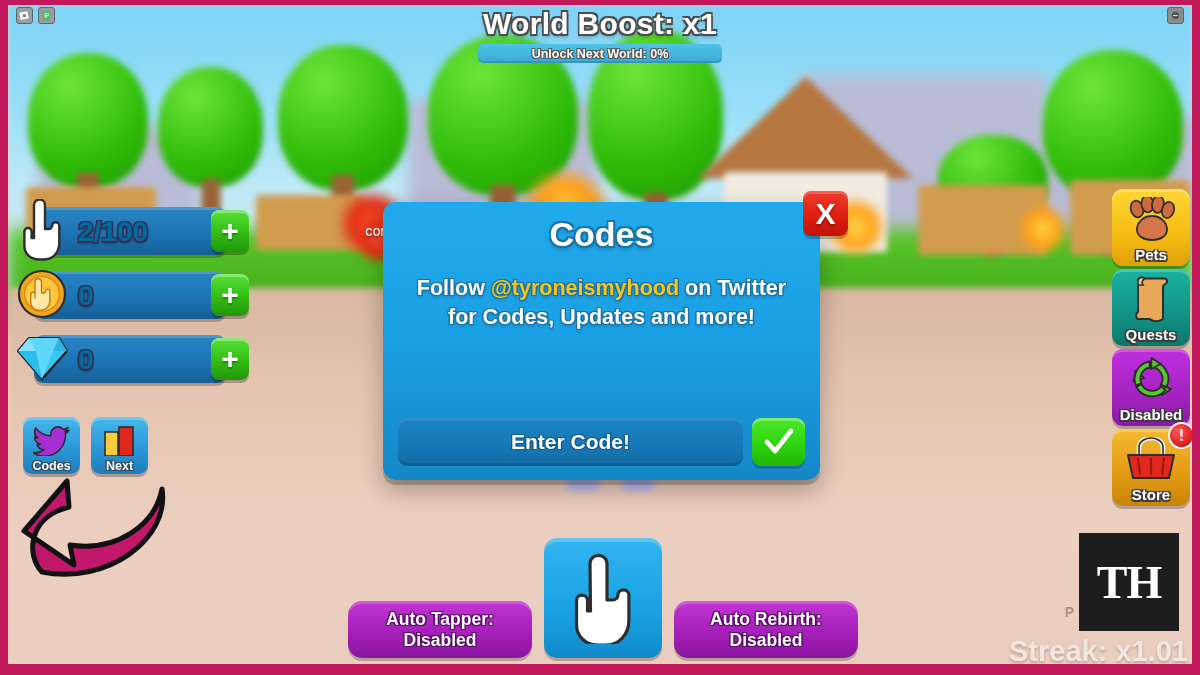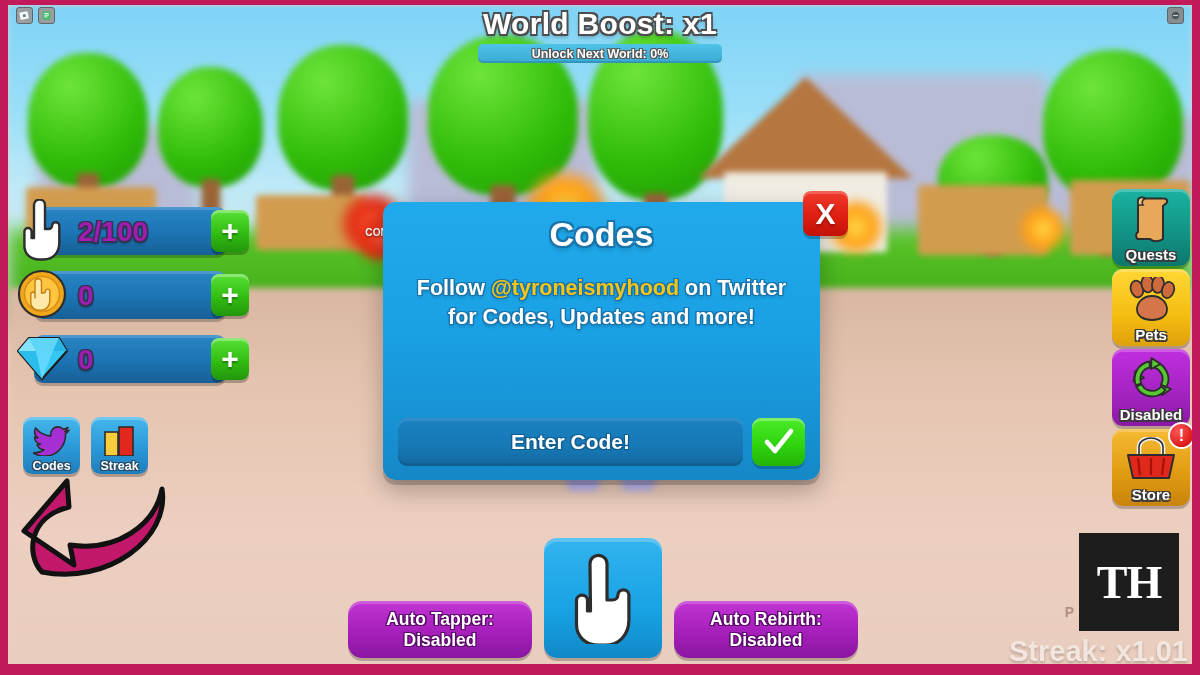--- a/index.html
+++ b/index.html
@@ -138,21 +138,21 @@
   }
   .cur-bar{
     position:absolute; left:22px; top:2px;
     width:192px; height:48px;
     background:linear-gradient(180deg,#2a86c6 0%, #1c74b4 55%, #175f96 100%);
     border-radius:9px;
     box-shadow:inset 0 3px 0 rgba(255,255,255,.16), 0 3px 0 rgba(0,0,0,.22);
   }
   .cur-val{
     position:absolute; left:66px; top:50%; transform:translateY(-50%);
-    color:#a21caf; font-size:28px; font-weight:bold;
+    color:#0369a1; font-size:28px; font-weight:bold;
     text-shadow:-1.5px -1.5px 0 #335, 1.5px -1.5px 0 #335, -1.5px 1.5px 0 #335,
                 1.5px 1.5px 0 #335, 0 3px 3px rgba(0,0,0,.3);
     white-space:nowrap; z-index:3;
   }
   .cur-icon{ position:absolute; left:2px; top:50%; transform:translateY(-50%); z-index:4; }
   .plus-btn{
     position:absolute; left:199px; top:5px;
     width:38px; height:42px; border-radius:8px;
     background:linear-gradient(180deg,#5ae03a 0%, #34c114 50%, #22960c 100%);
     box-shadow:inset 0 3px 0 rgba(255,255,255,.3), 0 3px 0 rgba(0,0,0,.25);
@@ -482,56 +482,56 @@
         <span class="lbl">Codes</span>
       </div>
 
       <div class="sbtn">
         <span class="ic">
           <svg width="36" height="30" viewBox="0 0 36 30">
             <rect x="3" y="6" width="13" height="24" fill="#f8cc3a" stroke="#2d2d2d" stroke-width="1.6"></rect>
             <rect x="17" y="1" width="14" height="29" fill="#e0291c" stroke="#2d2d2d" stroke-width="1.6"></rect>
           </svg>
         </span>
-        <span class="lbl">Streak</span>
+        <span class="lbl">Next</span>
       </div>
 
     </div>
 
     <div id="arrow">
       <svg width="170" height="110" viewBox="0 0 170 110">
         <path d="M30 105 C 95 118, 158 72, 150 22 C 143 58, 105 85, 58 78 L 62 98 L 12 64 L 55 14 L 57 40 C 16 50, 14 88, 30 105 Z" fill="#c2186b" stroke="#111111" stroke-width="5" stroke-linejoin="round"></path>
       </svg>
     </div>
 
     <div id="rightbar">
-
-      <div class="rbtn" style="background:linear-gradient(180deg,#1ab3a0 0%, #129184 60%, #0d776c 100%);">
-        <span class="ric">
-          <svg width="40" height="48" viewBox="0 0 40 48">
-            <path d="M7 6 C7 2.5 11 1.5 14 3.5 L33 3.5 C36 3.5 37 6 35.5 8 L32 11 L32 44 C28 47 22 47 19 44 L6.5 44 C4 41 5 38 7 37 Z" fill="#e8a859" stroke="#2d2d2d" stroke-width="2" stroke-linejoin="round"></path>
-            <path d="M7 6 C7 2.5 11 1.5 14 3.5 C11 5 10.5 8 12 10 L7 10 Z" fill="#f2c48b" stroke="#2d2d2d" stroke-width="1.6"></path>
-          </svg>
-        </span>
-        <span class="rlbl">Quests</span>
-      </div>
 
       <div class="rbtn" style="background:linear-gradient(180deg,#ffd735 0%, #f5bd12 60%, #dfa00a 100%);">
         <span class="ric">
           <svg width="50" height="44" viewBox="0 0 50 44">
             <ellipse cx="11" cy="12" rx="6.2" ry="8.5" fill="#cf6a3d" stroke="#2d2d2d" stroke-width="1.7" transform="rotate(-16 11 12)"></ellipse>
             <ellipse cx="21.5" cy="7" rx="6" ry="8.5" fill="#cf6a3d" stroke="#2d2d2d" stroke-width="1.7" transform="rotate(-6 21.5 7)"></ellipse>
             <ellipse cx="32" cy="7.5" rx="6" ry="8.5" fill="#cf6a3d" stroke="#2d2d2d" stroke-width="1.7" transform="rotate(6 32 7.5)"></ellipse>
             <ellipse cx="42" cy="13" rx="6" ry="8.2" fill="#cf6a3d" stroke="#2d2d2d" stroke-width="1.7" transform="rotate(18 42 13)"></ellipse>
             <path d="M26 19c9 0 15 6.5 15 13.5S34 43 26 43s-15-3.5-15-10.5S17 19 26 19z" fill="#d4764a" stroke="#2d2d2d" stroke-width="1.8"></path>
           </svg>
         </span>
         <span class="rlbl">Pets</span>
       </div>
 
+      <div class="rbtn" style="background:linear-gradient(180deg,#1ab3a0 0%, #129184 60%, #0d776c 100%);">
+        <span class="ric">
+          <svg width="40" height="48" viewBox="0 0 40 48">
+            <path d="M7 6 C7 2.5 11 1.5 14 3.5 L33 3.5 C36 3.5 37 6 35.5 8 L32 11 L32 44 C28 47 22 47 19 44 L6.5 44 C4 41 5 38 7 37 Z" fill="#e8a859" stroke="#2d2d2d" stroke-width="2" stroke-linejoin="round"></path>
+            <path d="M7 6 C7 2.5 11 1.5 14 3.5 C11 5 10.5 8 12 10 L7 10 Z" fill="#f2c48b" stroke="#2d2d2d" stroke-width="1.6"></path>
+          </svg>
+        </span>
+        <span class="rlbl">Quests</span>
+      </div>
+
       <div class="rbtn" style="background:linear-gradient(180deg,#c02ee0 0%, #a323c0 60%, #8a19a5 100%);">
         <span class="ric">
           <svg width="47" height="45" viewBox="0 0 47 45">
             <path d="M23.5 5 a17.5 17.5 0 0 1 15.2 26 l-5.2-3 a11.5 11.5 0 0 0 -10-17.2 z M33.5 28l10 4.5-9 6.2z" fill="#58c832" stroke="#2d2d2d" stroke-width="1.9" stroke-linejoin="round"></path>
             <path d="M38 33.5 a17.5 17.5 0 0 1 -29.3-3.5 l5.6-2.2 a11.5 11.5 0 0 0 19.4 2.2 z M6 25l2-10.5 8.5 7z" fill="#58c832" stroke="#2d2d2d" stroke-width="1.9" stroke-linejoin="round"></path>
             <path d="M8.5 29 a17.5 17.5 0 0 1 13.5-24 l.4 6 a11.5 11.5 0 0 0 -8.6 15.8 z M24 1.5l9 6-9.4 5z" fill="#58c832" stroke="#2d2d2d" stroke-width="1.9" stroke-linejoin="round"></path>
           </svg>
         </span>
         <span class="rlbl">Disabled</span>
       </div>

